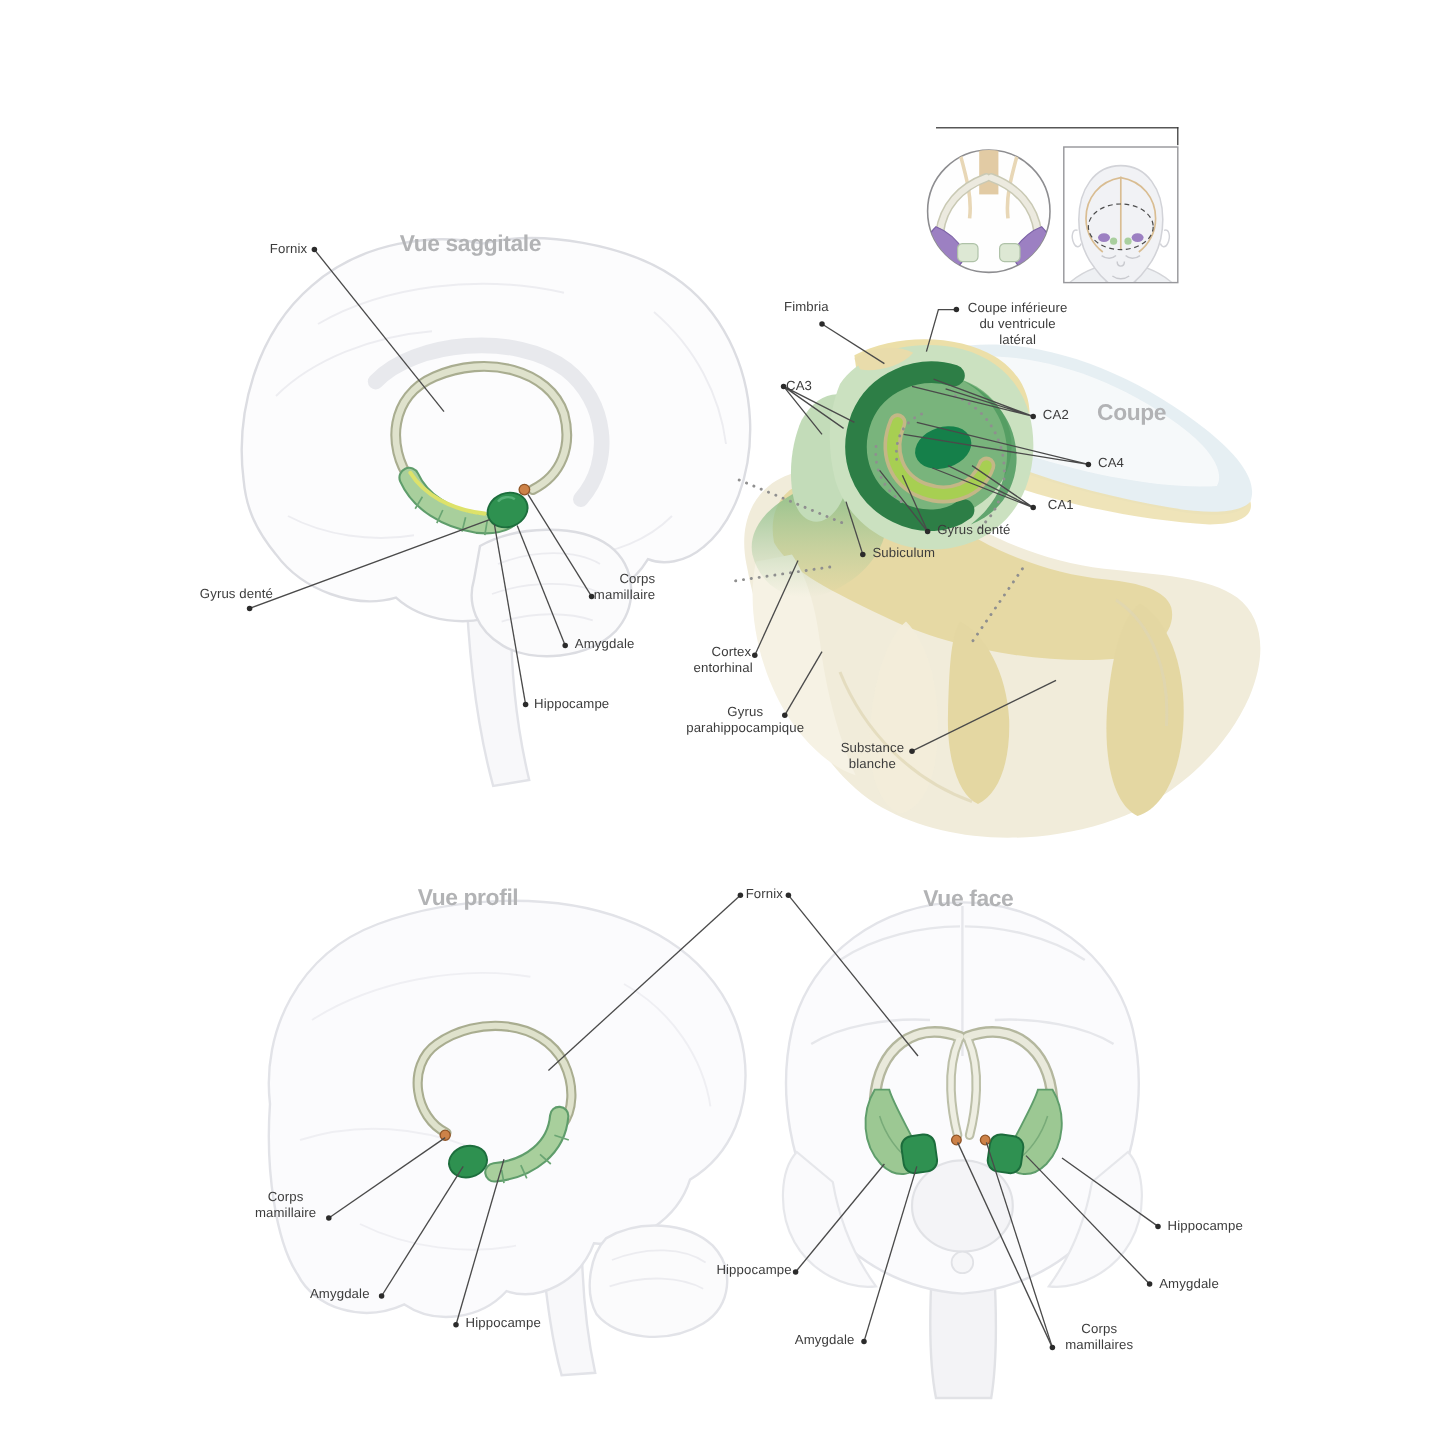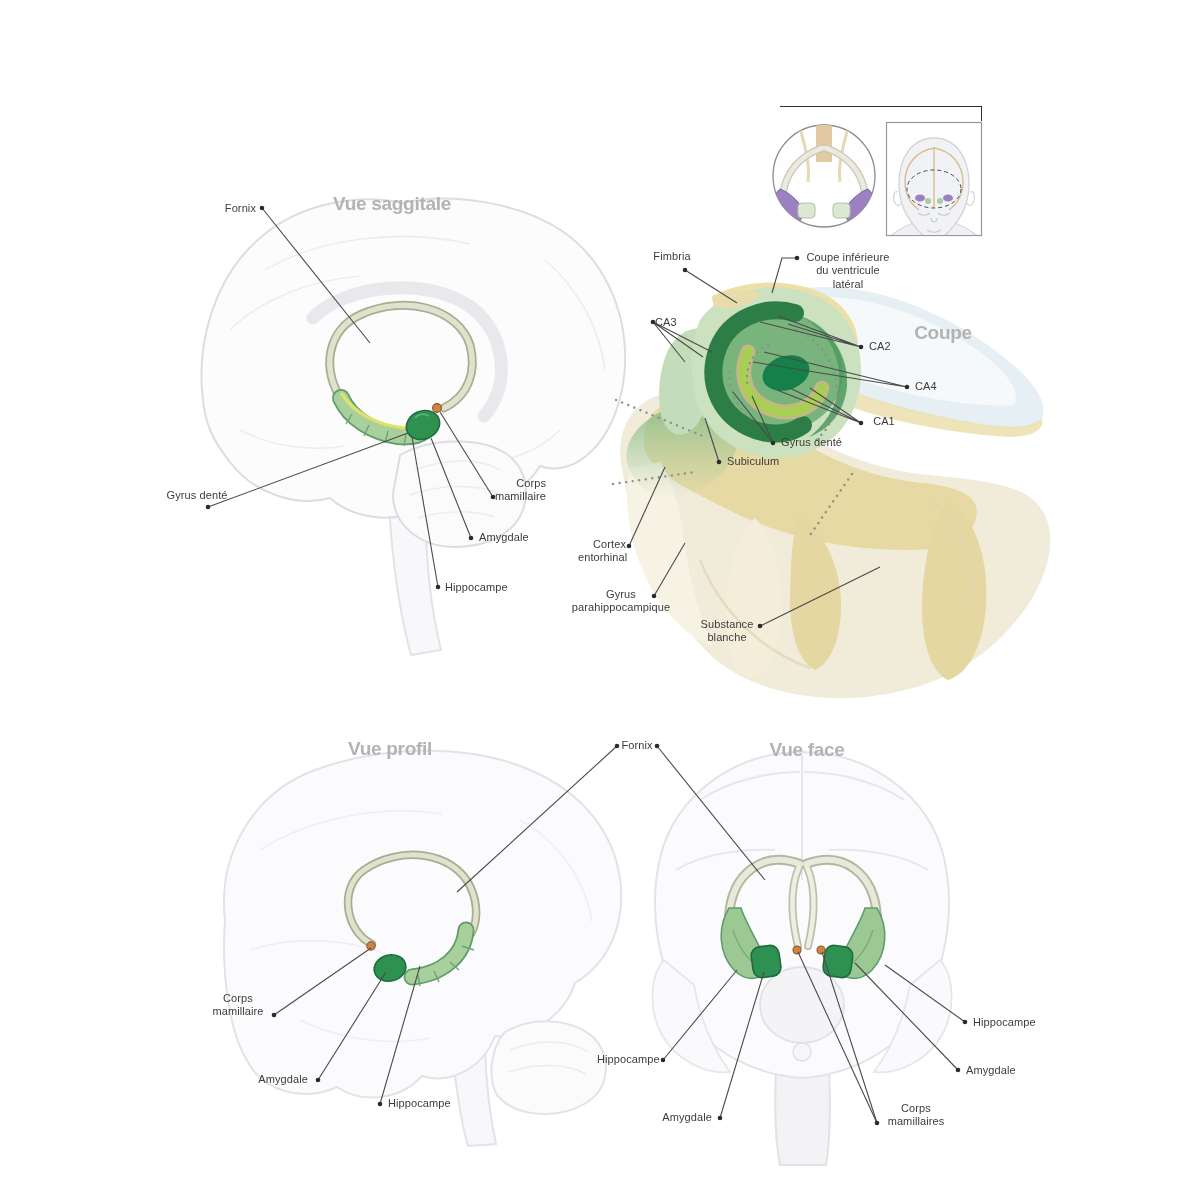--- a/index.html
+++ b/index.html
@@ -251,21 +251,21 @@
         <circle cx="877" cy="1123" r="2.3"></circle>
     <circle cx="965" cy="1022" r="2.3"></circle>
         <circle cx="958" cy="1070" r="2.3"></circle>
   </g>
 </svg>
 
 <div class="title-rule"></div>
 <div class="title-tick"></div>
 
 <div class="ptitle" style="left:330px;top:155px;width:124px;">Vue saggitale</div>
-<div class="ptitle" style="left:905px;top:284px;width:76px;">Coupe</div>
+<div class="ptitle" style="left:905px;top:296px;width:76px;">Coupe</div>
 <div class="ptitle" style="left:340px;top:700px;width:100px;">Vue profil</div>
 <div class="ptitle" style="left:757px;top:701px;width:100px;">Vue face</div>
 
 <div class="lbl r" style="left:218px;top:202px;width:38px;">Fornix</div>
 <div class="lbl c" style="left:163px;top:489px;width:68px;">Gyrus denté</div>
 <div class="lbl r" style="left:490px;top:477px;width:56px;">Corps mamillaire</div>
 <div class="lbl l" style="left:479px;top:531px;width:60px;">Amygdale</div>
 <div class="lbl l" style="left:445px;top:581px;width:70px;">Hippocampe</div>
 
 <div class="lbl c" style="left:650px;top:250px;width:44px;">Fimbria</div>

